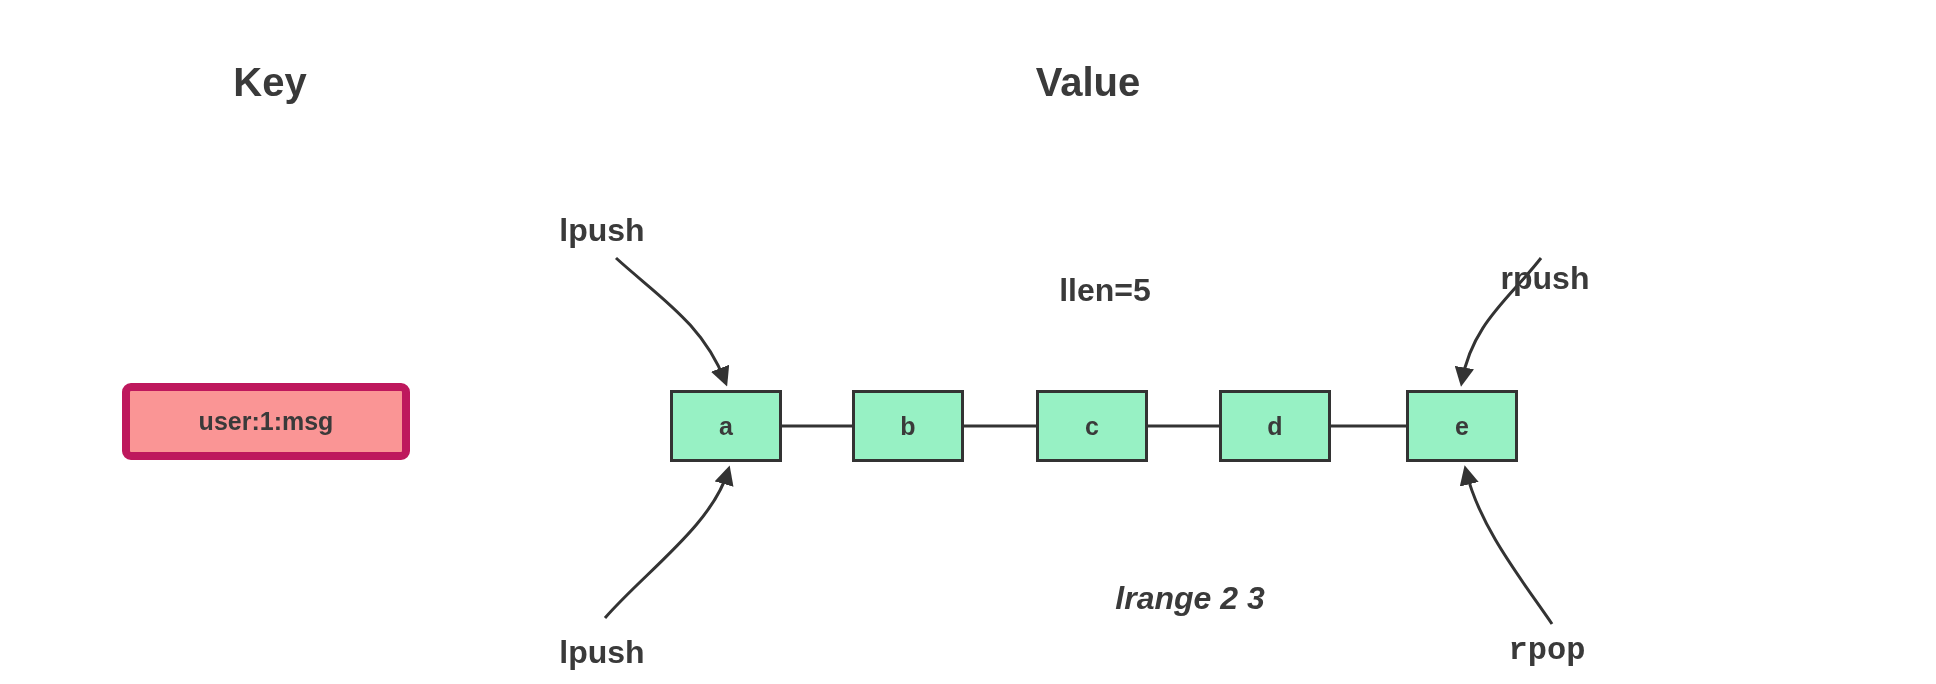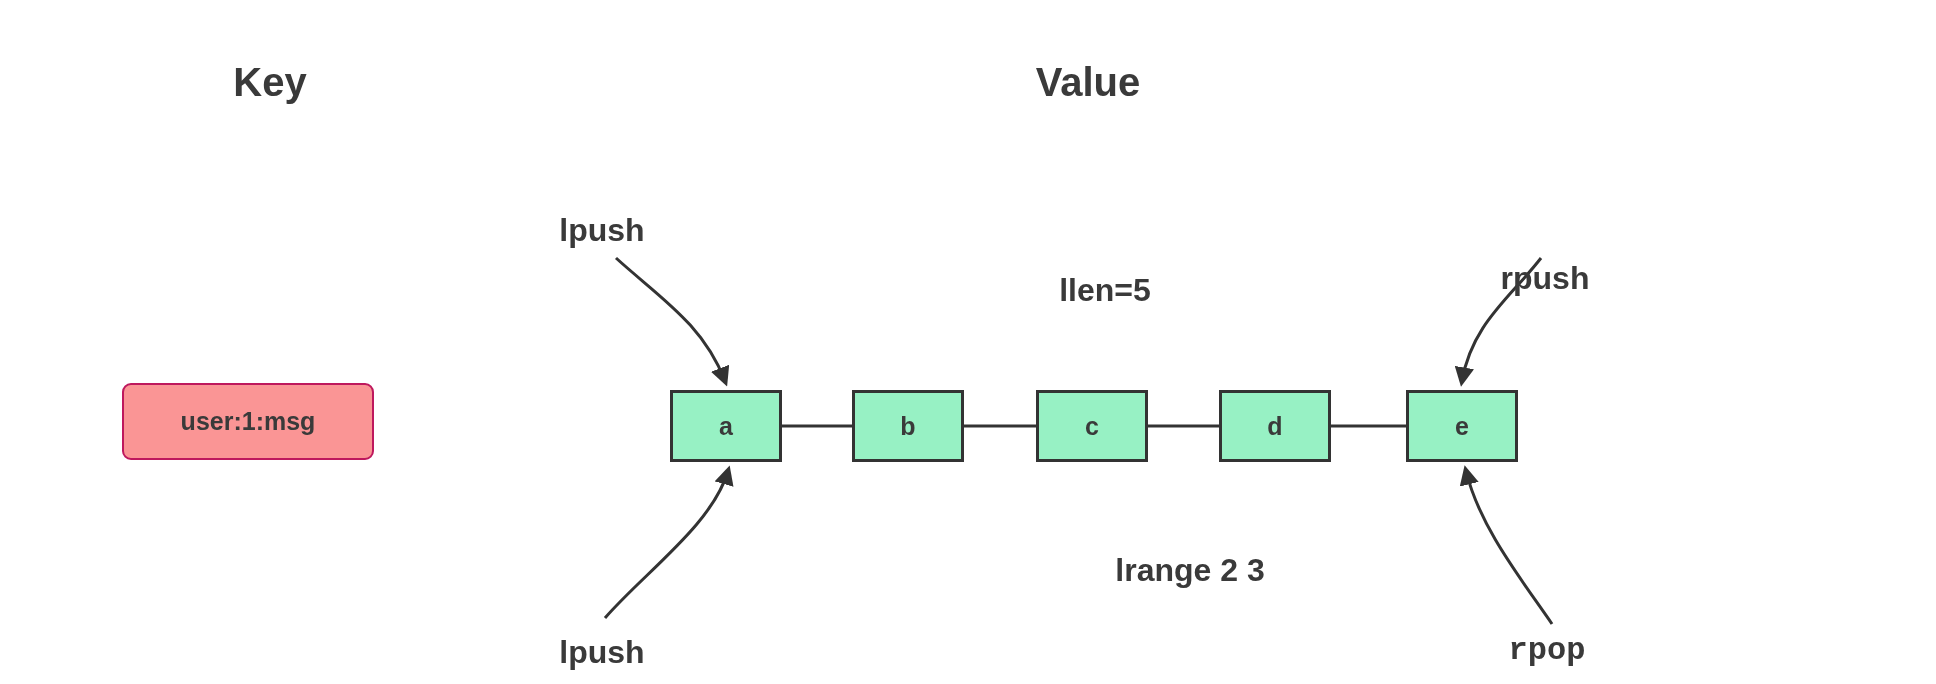--- a/index.html
+++ b/index.html
@@ -25,24 +25,24 @@
     transform: translateX(-50%);
     font-size: 32px;
     font-weight: bold;
     white-space: nowrap;
     z-index: 3;
   }
   .key-box {
     position: absolute;
     left: 122px;
     top: 383px;
-    width: 252px;
+    width: 288px;
     height: 77px;
     box-sizing: border-box;
-    border: 2px solid #be185d;
+    border: 8px solid #be185d;
     border-radius: 9px;
     display: flex;
     align-items: center;
     justify-content: center;
     font-size: 25px;
     font-weight: bold;
     z-index: 2;
   }
   .node {
     position: absolute;
@@ -105,15 +105,15 @@
   <div class="node" style="left: 1036px; background-color: rgb(151, 241, 196);">c</div>
   <div class="node" style="left: 1219px; background-color: rgb(151, 241, 196);">d</div>
   <div class="node" style="left: 1406px; background-color: rgb(151, 241, 196);">e</div>
 
   <div class="op-label" style="left:602px; top:212px;">lpush</div>
   <div class="op-label" style="left:602px; top:634px;">lpush</div>
   <div class="op-label" style="left:1545px; top:212px;margin-top:48px;">rpush</div>
   <div class="op-label" style="left:1547px; top:632px;font-family:Liberation Mono, monospace;">rpop</div>
 
   <div class="anno-label" style="left:1105px; top:272px;">llen=5</div>
-  <div class="anno-label" style="left:1190px; top:552px;">lrange 2 3</div>
+  <div class="anno-label" style="left:1190px; top:580px;font-style:italic;">lrange 2 3</div>
 
 </div>
 
 </body></html>

